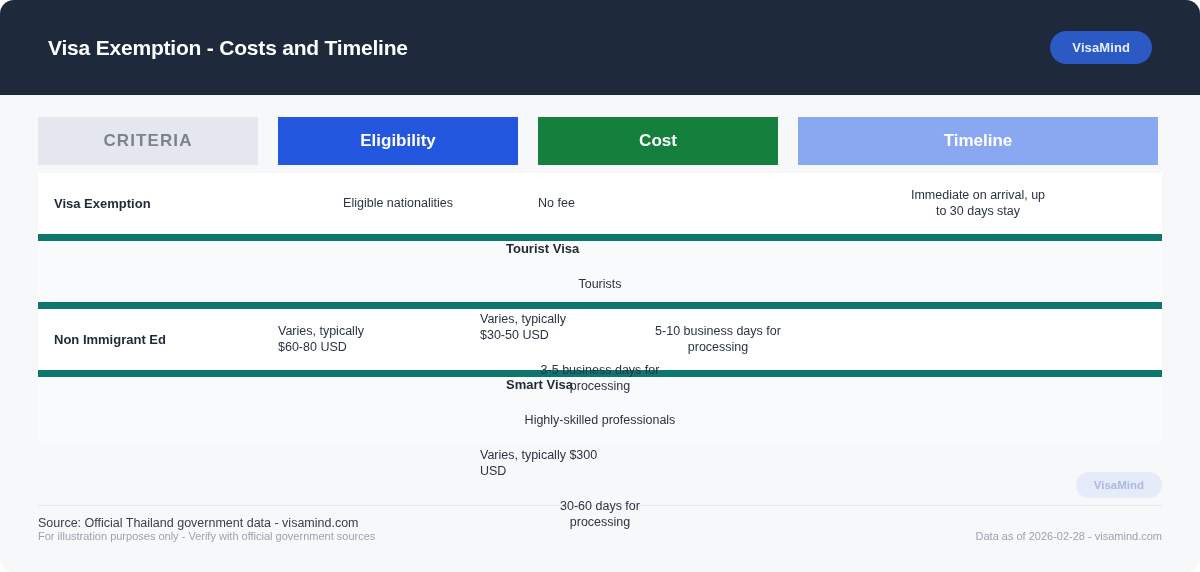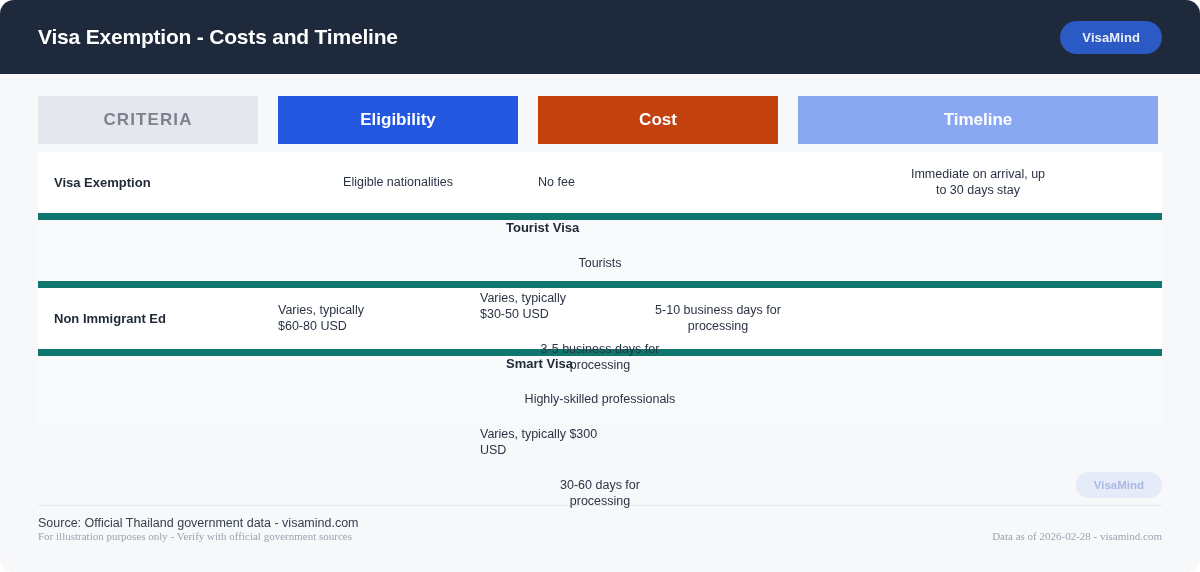--- a/index.html
+++ b/index.html
@@ -21,26 +21,26 @@
     height: 572px;
     background: #f7f8fa;
     border-radius: 14px;
     overflow: hidden;
     box-sizing: border-box;
   }
 
   
   .header {
     position: relative;
-    height: 74px;
+    height: 95px;
     background: #1e293b;
     display: flex;
     align-items: center;
     justify-content: space-between;
-    padding: 0 38px;
+    padding: 0 48px;
     box-sizing: border-box;
   }
   .header-title {
     color: #ffffff;
     font-size: 21px;
     font-weight: bold;
     letter-spacing: -0.2px;
     white-space: nowrap;
   }
   .header-badge {
@@ -92,21 +92,21 @@
     border-radius: 0;
     display: flex;
     align-items: center;
     justify-content: center;
     font-size: 17px;
     font-weight: bold;
     box-sizing: border-box;
   }
   .col-head.c0 { width: 220px; background: #e4e7ed; color: #7c838f; letter-spacing: 1.1px; }
   .col-head.c1 { width: 240px; background: #2457e0; color: #ffffff; }
-  .col-head.c2 { width: 240px; background: #c2410c; color: #ffffff; }
+  .col-head.c2 { width: 240px; background: #15803d; color: #ffffff; }
   .col-head.c3 { width: 360px; background: #8aa8f2; color: #ffffff; }
 
   
   .table {
     position: relative;
     margin-top: 8px;
     z-index: 2;
   }
   .trow {
     display: flex;
@@ -164,21 +164,20 @@
     padding-top: 10px;
   }
   .footer-source {
     font-size: 12.5px;
     color: #374151;
   }
   .footer-bottom {
     display: flex;
     justify-content: space-between;
     align-items: flex-end;
-    font-family: Liberation Serif, serif;
   }
   .footer-note {
     font-size: 11px;
     color: #9aa3b0;
   }
   .footer-asof {
     font-size: 11px;
     color: #9aa3b0;
   }
 </style>

